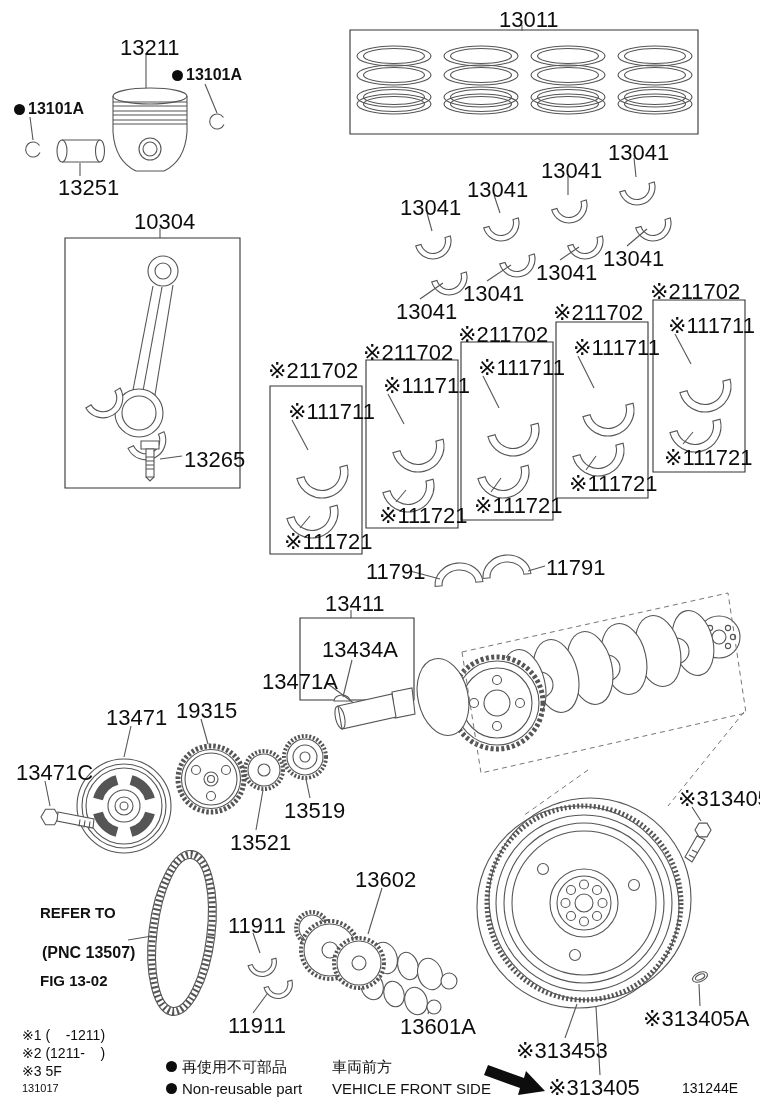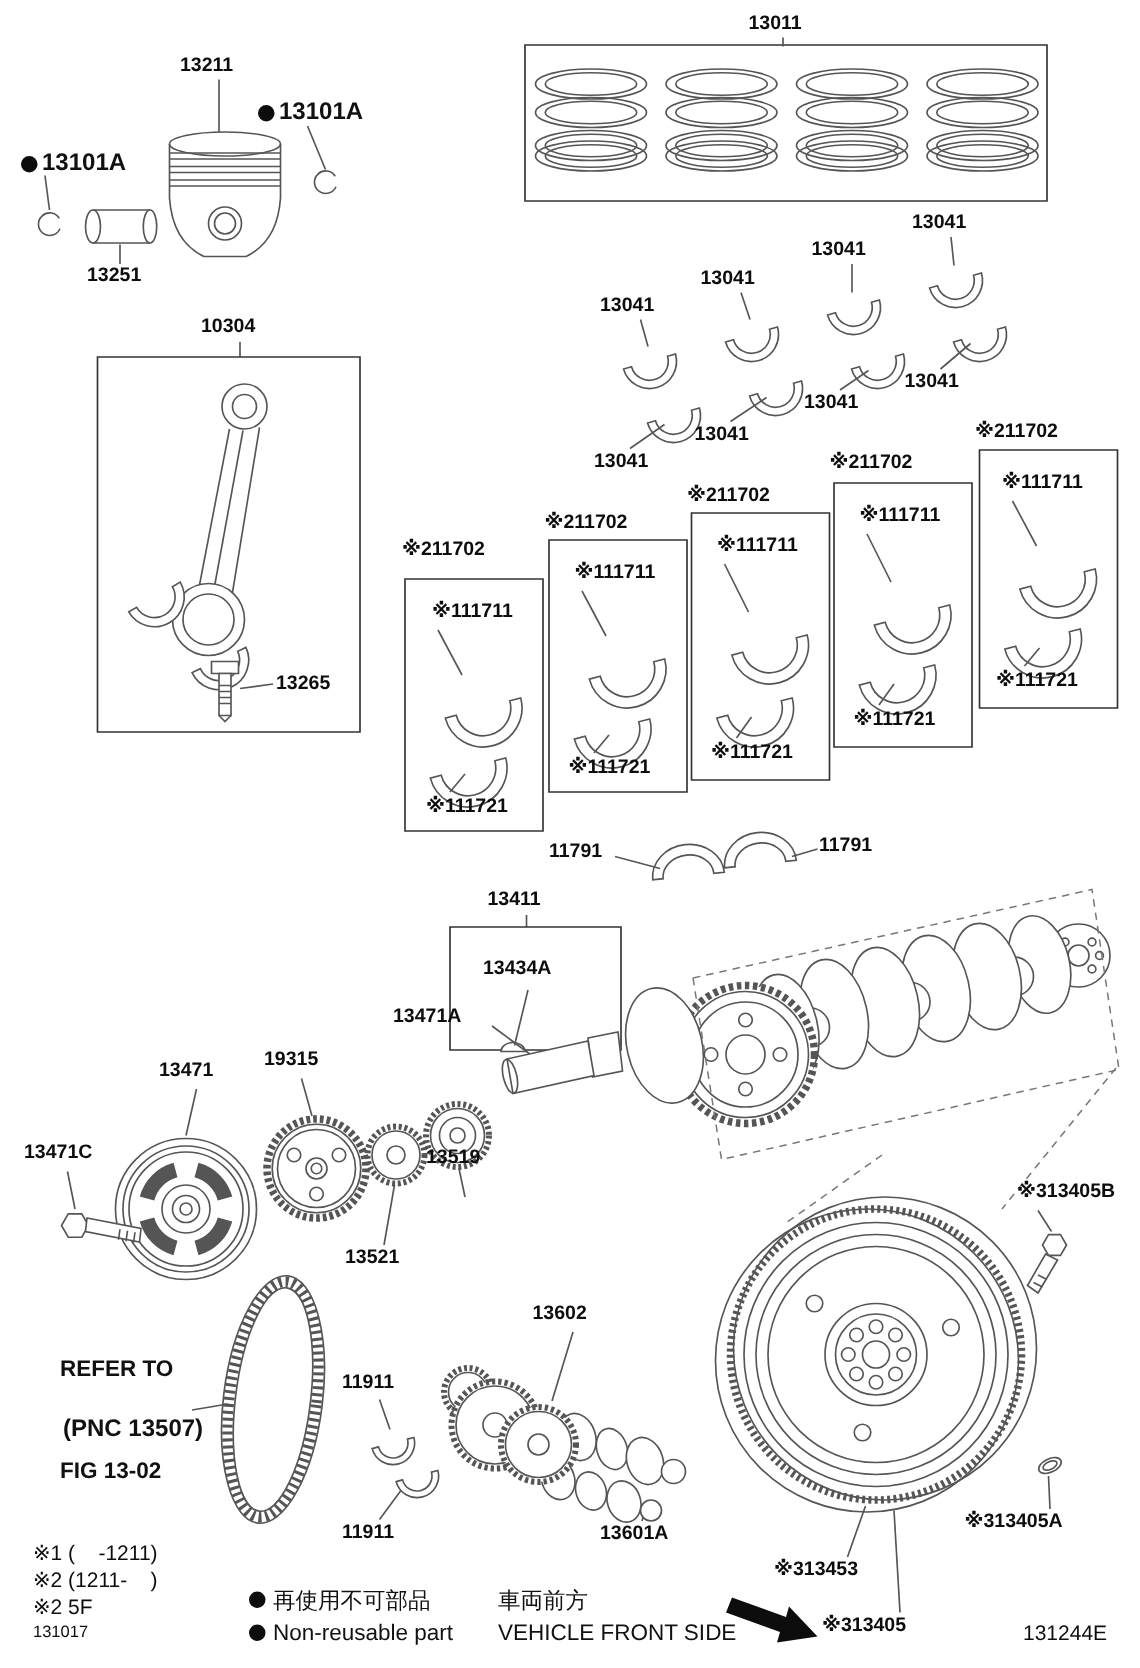--- a/index.html
+++ b/index.html
@@ -1,20 +1,20 @@
 <!DOCTYPE html>
 <html><head>
 <meta charset="utf-8">
 <style>
   html,body{margin:0;padding:0;background:#fff;}
   .canvas{position:relative;width:760px;height:1112px;background:#fff;overflow:hidden;
           font-family:"Liberation Sans","DejaVu Sans",sans-serif;color:#111;}
   svg.art{position:absolute;left:0;top:0;}
   svg.art *{vector-effect:non-scaling-stroke;}
-  .lbl{position:absolute;font-size:13px;font-weight:700;white-space:pre;line-height:1.05;color:#0d0d0d;}
+  .lbl{position:absolute;font-size:22px;font-weight:400;white-space:pre;line-height:1.05;color:#0d0d0d;}
   .sm{font-size:14px;font-weight:400;}
   .xs{font-size:11px;font-weight:400;}
   .withdot{position:absolute;display:flex;align-items:center;gap:3px;font-size:16px;font-weight:700;white-space:pre;}
   .withdot .d{width:11px;height:11px;border-radius:50%;background:#0d0d0d;flex:0 0 auto;}
   .dot{position:absolute;width:11px;height:11px;border-radius:50%;background:#0d0d0d;}
   .legend{position:absolute;font-size:15px;font-weight:400;white-space:pre;}
   .refer{font-size:15px;font-weight:700;white-space:pre;position:absolute;}
 </style>
 </head>
 <body>
@@ -359,40 +359,40 @@
   <div class="lbl" style="left:366px;top:560px">11791</div>
   <div class="lbl" style="left:546px;top:556px">11791</div>
 
   <div class="lbl" style="left:325px;top:592px">13411</div>
   <div class="lbl" style="left:322px;top:638px">13434A</div>
   <div class="lbl" style="left:262px;top:670px">13471A</div>
 
   <div class="lbl" style="left:106px;top:706px">13471</div>
   <div class="lbl" style="left:176px;top:699px">19315</div>
   <div class="lbl" style="left:16px;top:761px">13471C</div>
-  <div class="lbl" style="left:284px;top:764px">13519</div>
+  <div class="lbl" style="left:284px;top:799px">13519</div>
   <div class="lbl" style="left:230px;top:831px">13521</div>
 
   <div class="refer" style="left:40px;top:904px">REFER TO</div>
   <div class="refer" style="left:40px;top:972px">FIG 13-02</div>
   <div class="refer" style="left:42px;top:944px;font-size:16px">(PNC 13507)</div>
 
   <div class="lbl" style="left:355px;top:868px">13602</div>
   <div class="lbl" style="left:228px;top:914px">11911</div>
   <div class="lbl" style="left:228px;top:1014px">11911</div>
   <div class="lbl" style="left:400px;top:1015px">13601A</div>
 
   <div class="lbl" style="left:678px;top:787px">※313405B</div>
   <div class="lbl" style="left:516px;top:1039px">※313453</div>
   <div class="lbl" style="left:548px;top:1076px">※313405</div>
   <div class="lbl" style="left:643px;top:1007px">※313405A</div>
 
   <div class="lbl sm" style="left:22px;top:1028px">※1 (    -1211)</div>
   <div class="lbl sm" style="left:22px;top:1046px">※2 (1211-    )</div>
-  <div class="lbl sm" style="left:22px;top:1064px">※2 5F</div>
+  <div class="lbl sm" style="left:22px;top:1064px">※3 5F</div>
   <div class="lbl xs" style="left:22px;top:1083px">131017</div>
 
   <span class="dot" style="left:166px;top:1061px"></span>
   <div class="legend" style="left:182px;top:1058px">再使用不可部品</div>
   <span class="dot" style="left:166px;top:1083px"></span>
   <div class="legend" style="left:182px;top:1080px">Non-reusable part</div>
 
   <div class="legend" style="left:332px;top:1058px">車両前方</div>
   <div class="legend" style="left:332px;top:1080px">VEHICLE FRONT SIDE</div>
 

